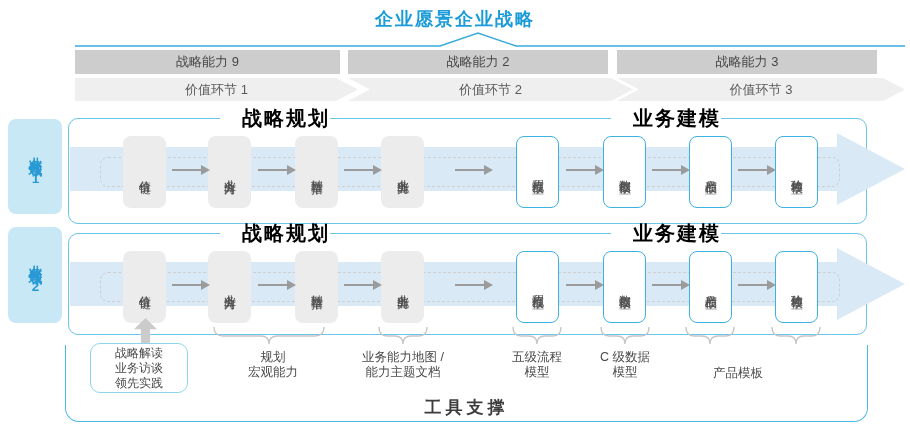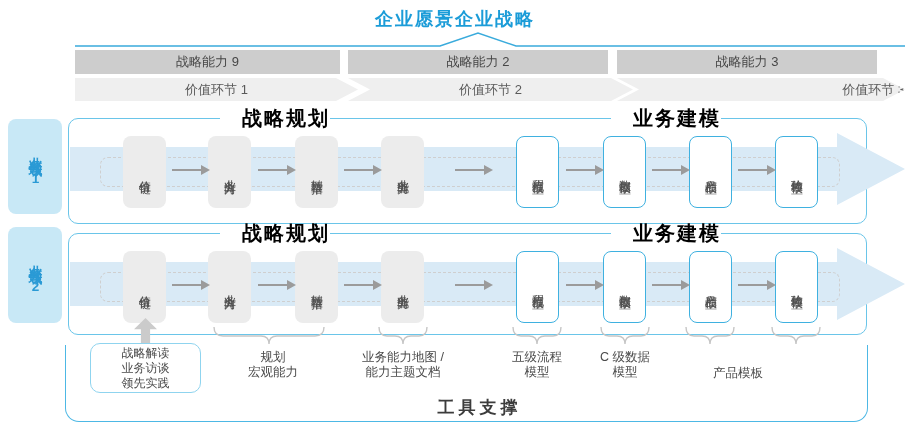--- a/index.html
+++ b/index.html
@@ -11,21 +11,21 @@
   #title-row{position:absolute;left:0;top:7px;width:910px;display:flex;justify-content:center;}
   .big-title{font-size:18px;font-weight:bold;letter-spacing:2px;color:#1b9cd8;}
   
   .cap-bar{position:absolute;top:50px;height:24px;background:#cdcdcd;
            font-size:13px;line-height:24px;text-align:center;color:#474747;}
   
   .vseg{position:absolute;top:78px;height:23px;background:#efefef;
         font-size:13px;line-height:23px;text-align:center;color:#5a5a5a;}
   .vseg1{clip-path:polygon(0 0,261px 0,283px 50%,261px 100%,0 100%);}
   .vseg2{clip-path:polygon(0 0,263px 0,285px 50%,263px 100%,0 100%,22px 50%);}
-  .vseg3{clip-path:polygon(0 0,266px 0,288px 50%,266px 100%,0 100%,22px 50%);text-align:right;}
+  .vseg3{clip-path:polygon(0 0,266px 0,288px 50%,266px 100%,0 100%,22px 50%);}
   
   .domain{position:absolute;left:8px;width:54px;background:#c8e8f6;border-radius:8px;
           display:flex;align-items:center;justify-content:center;
           writing-mode:vertical-rl;text-orientation:upright;
           font-size:13.5px;font-weight:bold;color:#2a9ad5;letter-spacing:2px;}
   
   .row{position:absolute;left:0;width:910px;height:104px;}
   .row-frame{position:absolute;left:68px;top:0;width:797px;border:1.5px solid #6ac5e9;border-radius:10px;}
   .row-header{position:absolute;top:-9px;width:110px;height:18px;background:#fff;
               font-size:20px;font-weight:bold;letter-spacing:2px;color:#000000;
@@ -39,32 +39,32 @@
         writing-mode:vertical-rl;text-orientation:upright;
         font-size:12px;letter-spacing:1px;color:#4f4f4f;box-sizing:border-box;}
   .fbox.gray{background:#ececec;}
   .fbox.blue{background:#fff;border:1.5px solid #3fb1e0;}
   .harrow{position:absolute;top:51px;width:30px;height:2px;background:#9b9b9b;}
   .harrow::after{content:"";position:absolute;right:-8px;top:-4px;width:0;height:0;
                  border-left:9px solid #9b9b9b;border-top:5px solid transparent;border-bottom:5px solid transparent;}
   
   #up-arrow{position:absolute;left:134px;top:318px;width:23px;height:27px;background:#cbcbcb;
             clip-path:polygon(50% 0,100% 42%,70% 42%,70% 100%,30% 100%,30% 42%,0 42%);}
-  #practice-box{position:absolute;left:90px;top:343px;width:111px;height:50px;
+  #practice-box{position:absolute;left:90px;top:343px;width:98px;height:50px;
                 border:1.5px solid #8fd4ef;border-radius:10px;background:#fff;
                 display:flex;flex-direction:column;align-items:center;justify-content:center;
                 font-size:12px;line-height:15px;color:#4a4a4a;box-sizing:border-box;}
   .brace{position:absolute;top:327px;height:20px;}
   .brace path{stroke:#c6c6c6;stroke-width:1.4;fill:none;}
   .ann-label{position:absolute;top:350px;width:160px;text-align:center;
              font-size:12.5px;line-height:15px;color:#4a4a4a;}
   
   #tools-frame{position:absolute;left:65px;top:345px;width:803px;height:77px;
                border:1.5px solid #4db8e5;border-top:none;border-radius:0 0 14px 14px;box-sizing:border-box;}
-  #tools-label{position:absolute;left:78px;top:396px;width:803px;text-align:center;
+  #tools-label{position:absolute;left:65px;top:396px;width:803px;text-align:center;
                font-size:17px;font-weight:bold;letter-spacing:4px;color:#3c3c3c;}
   #pointer-line{position:absolute;left:0;top:0;}
 </style>
 </head>
 <body>
 
 <div id="stage">
 
   <div id="title-row">
     <span class="big-title">企业愿景</span>

